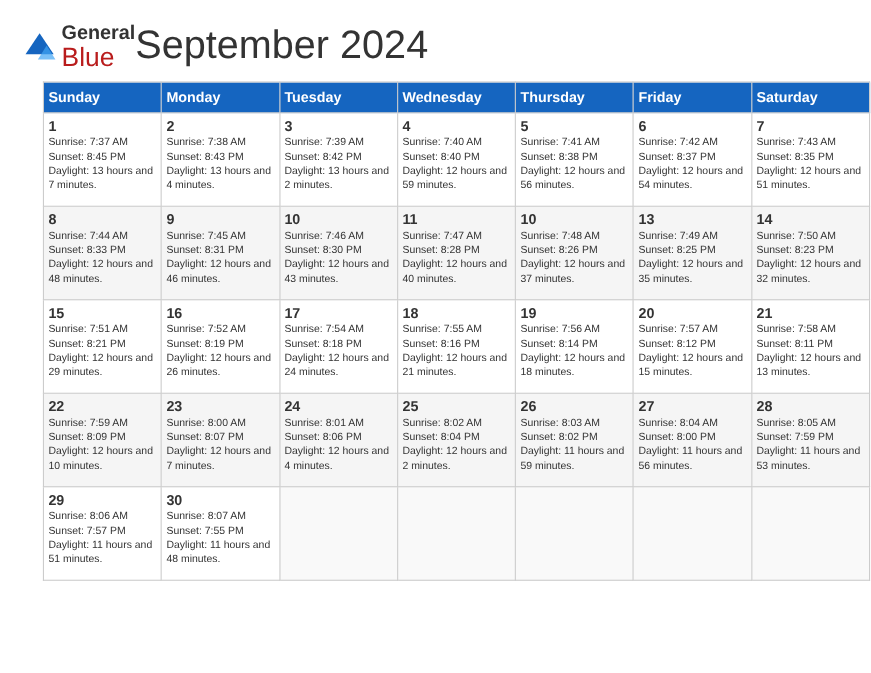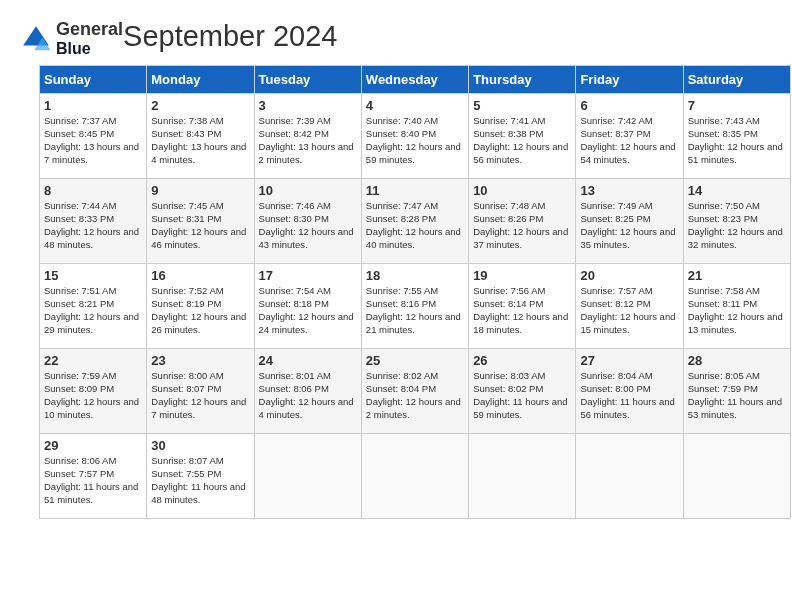--- a/index.html
+++ b/index.html
@@ -24,33 +24,33 @@
       display: flex;
       flex-direction: column;
       line-height: 1.1;
     }
     .logo-general {
       font-size: 18px;
       font-weight: bold;
       color: #333;
     }
     .logo-blue {
-      font-size: 16px;
-      font-weight: bold;
-      color: #0f172a;
+      font-size: 24px;
+      font-weight: normal;
+      color: #b91c1c;
     }
     .logo-icon {
       width: 32px;
       height: 32px;
     }
     .title-area {
       text-align: right;
     }
     .month-title {
-      font-size: 29px;
+      font-size: 36px;
       font-weight: normal;
       color: #333;
     }
     .location {
       font-size: 16px;
       color: #333;
     }
     table {
       width: 100%;
       border-collapse: collapse;

